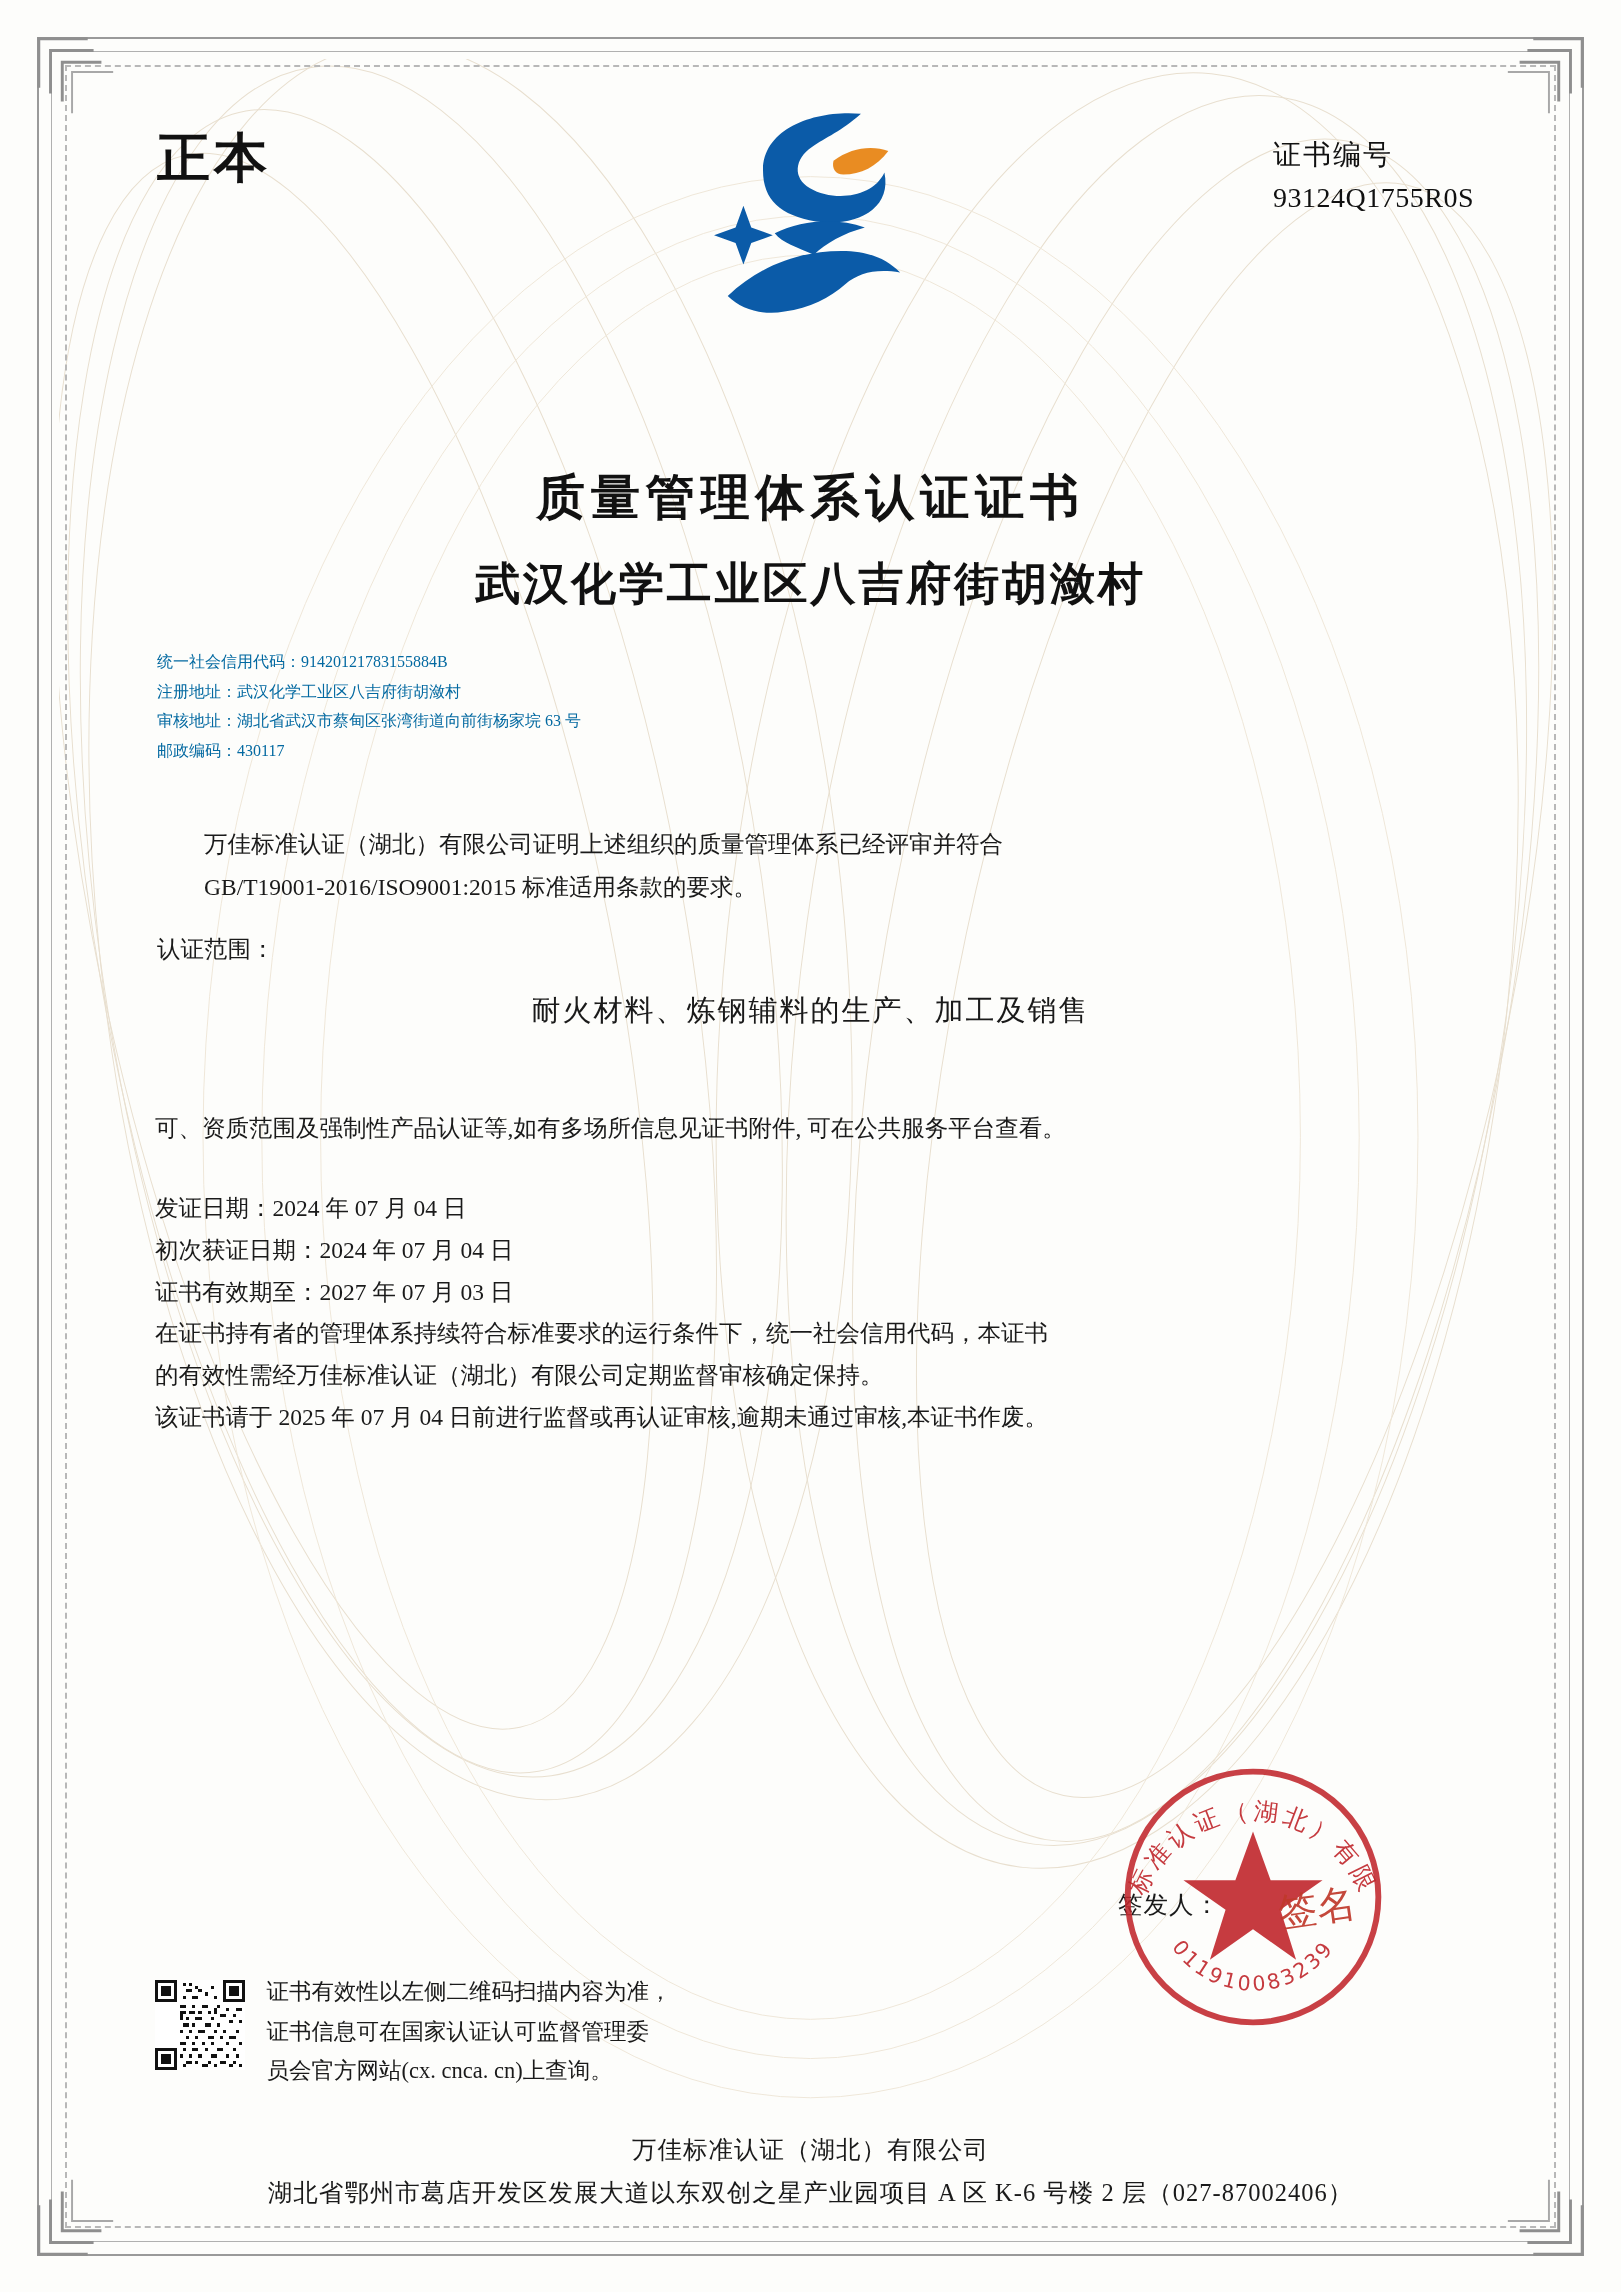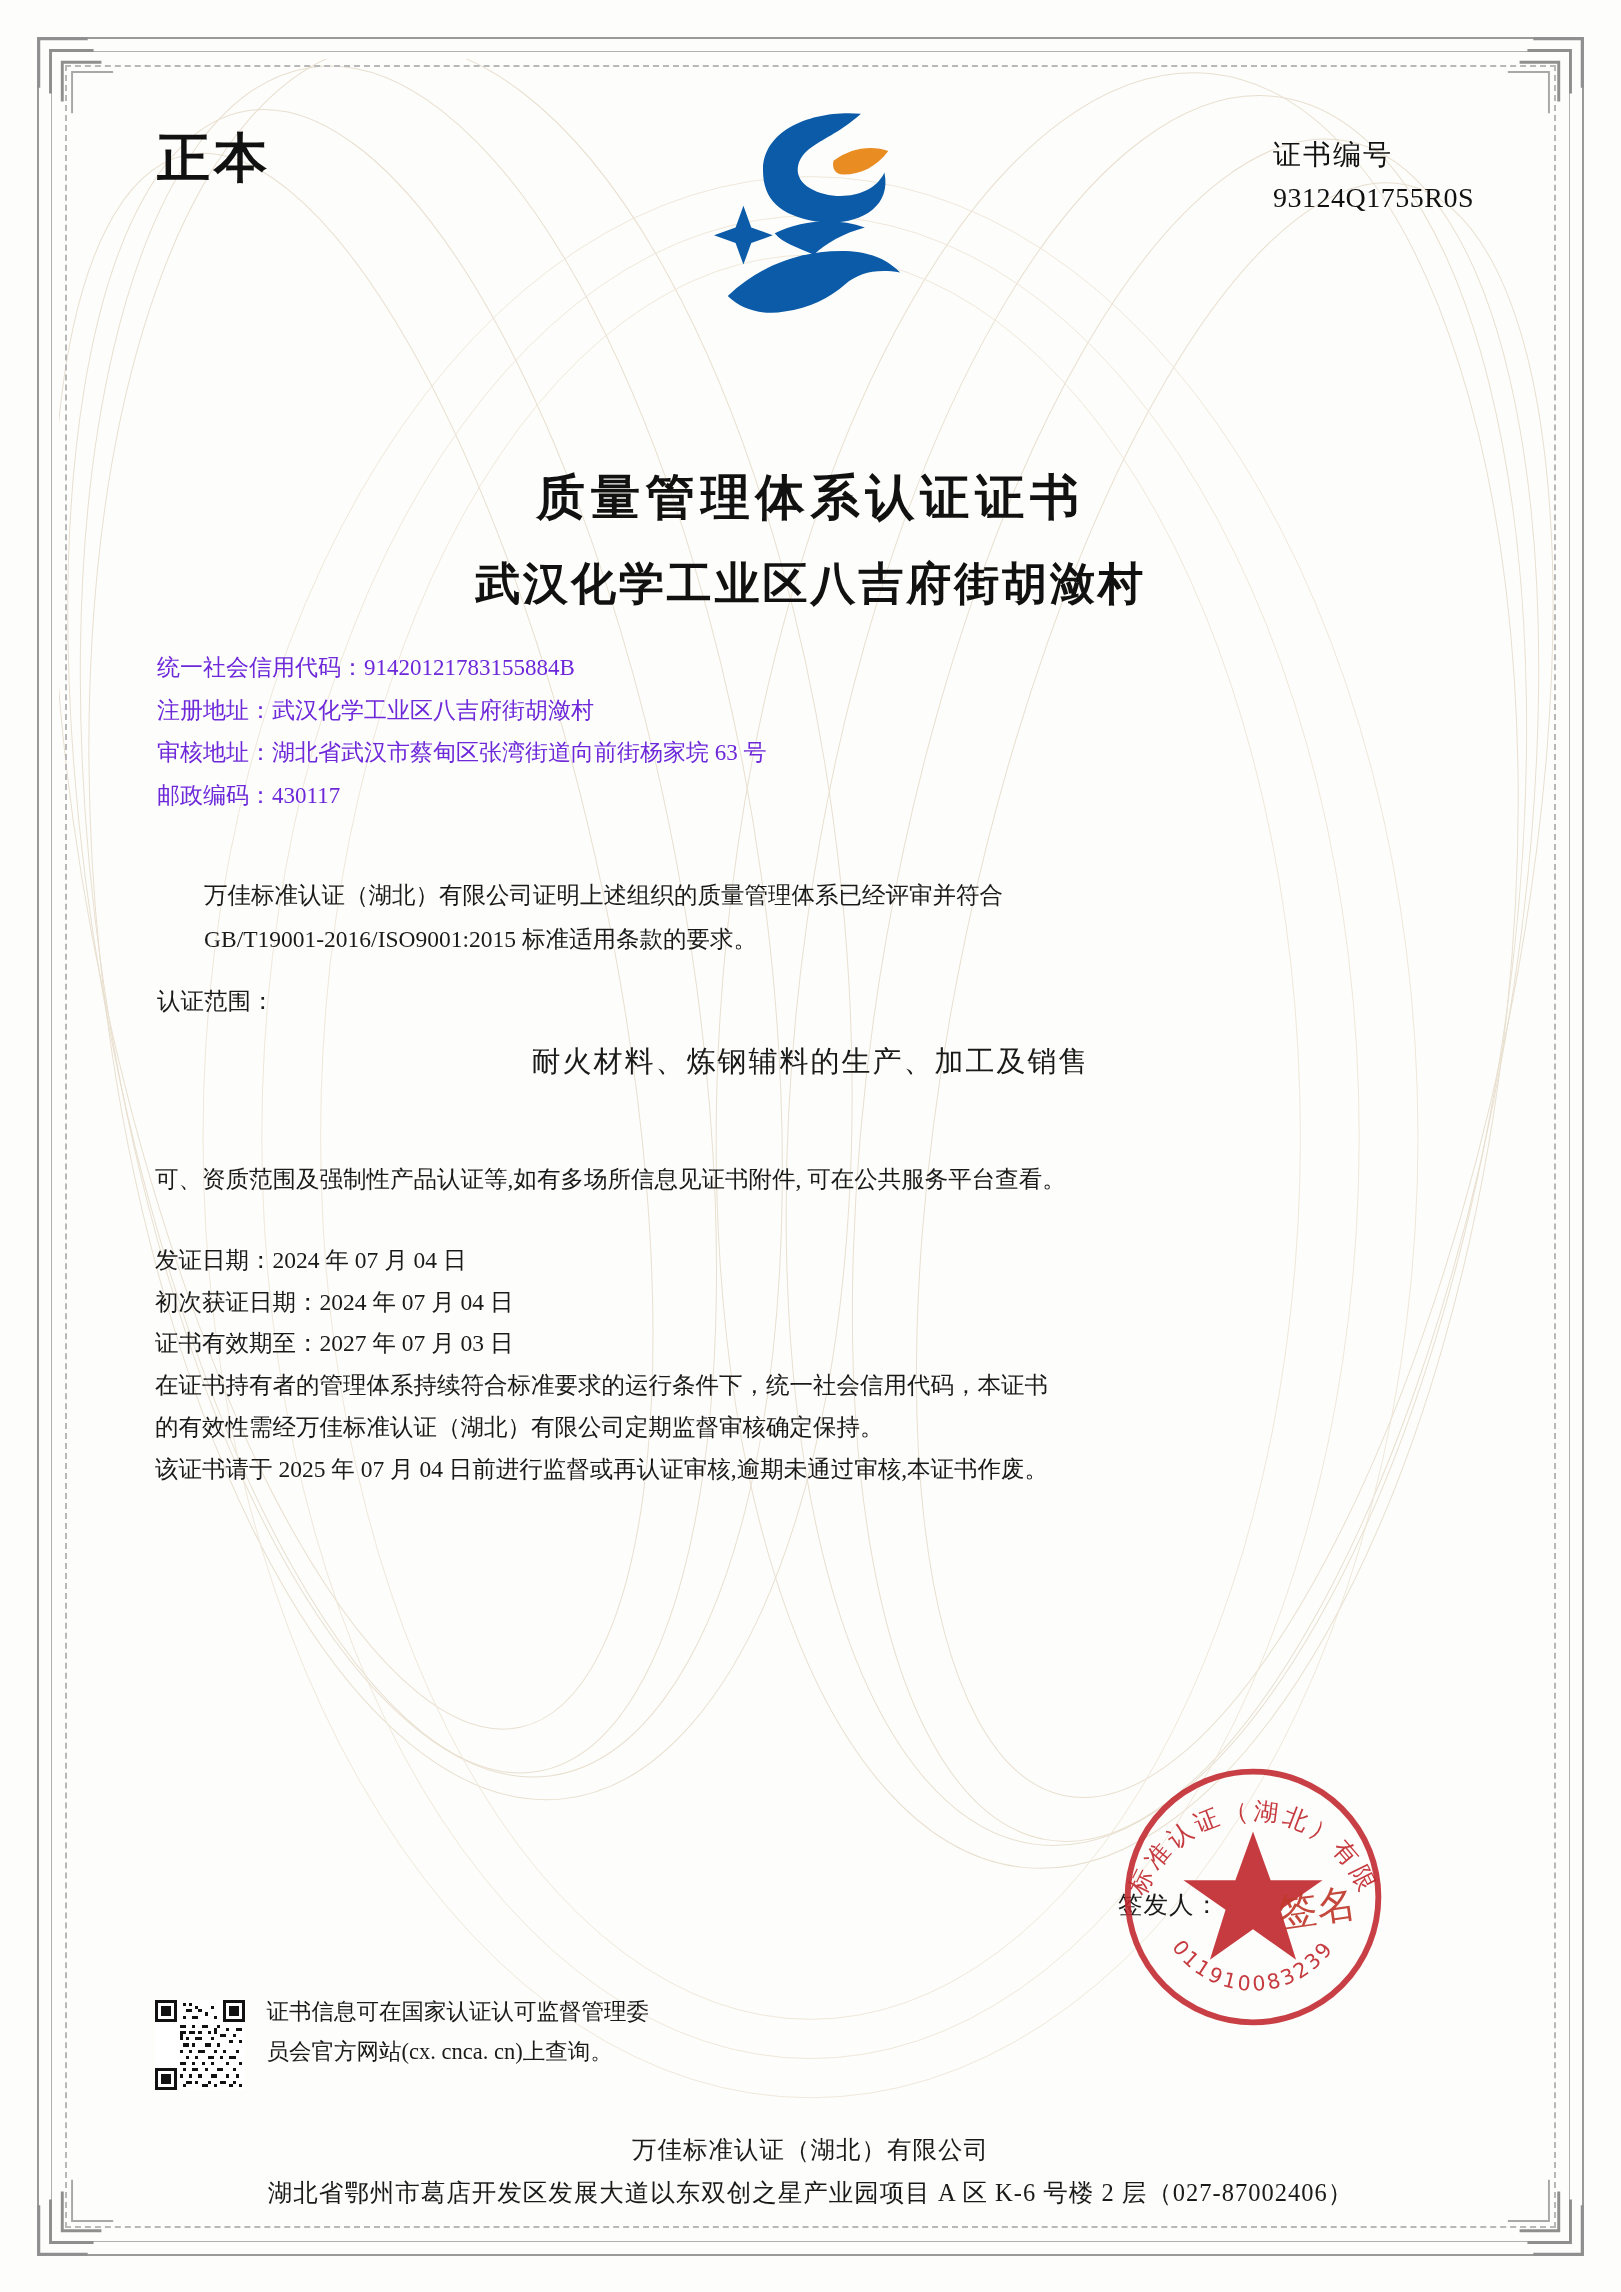--- a/index.html
+++ b/index.html
@@ -119,23 +119,23 @@
     font-weight: bold;
     letter-spacing: 2.9px;
     margin-top: 23.5px;
     color: #111;
     text-align: center;
   }
 
   .org-block {
     margin-top: 33px;
     margin-left: 39px;
-    font-size: 23px;
+    font-size: 16px;
     line-height: 1.85;
-    color: #6d28d9;
+    color: #0369a1;
   }
 
   .statement {
     margin-top: 57px;
     margin-left: 39px;
     margin-right: 29px;
     font-size: 23.5px;
     line-height: 1.85;
   }
   .statement .indent { text-indent: 47px; }
@@ -459,20 +459,21 @@
               <rect x="15" y="27" width="2" height="1"></rect>
                 <rect x="19" y="27" width="1" height="1"></rect>
               <rect x="24" y="27" width="1" height="1"></rect>
                 <rect x="27" y="27" width="1" height="1"></rect>
               <rect x="8" y="10" width="1" height="2"></rect>
                 <rect x="19" y="9" width="1" height="2"></rect>
             </g>
           </svg>
         </div>
         <div class="qr-text">
+          <div>证书有效性以左侧二维码扫描内容为准，</div>
           <div>证书信息可在国家认证认可监督管理委</div>
           <div>员会官方网站(cx. cnca. cn)上查询。</div>
         </div>
       </div>
 
       <div class="footer-lines">
         <div>万佳标准认证（湖北）有限公司</div>
         <div>湖北省鄂州市葛店开发区发展大道以东双创之星产业园项目 A 区 K-6 号楼 2 层（027-87002406）</div>
       </div>
 

